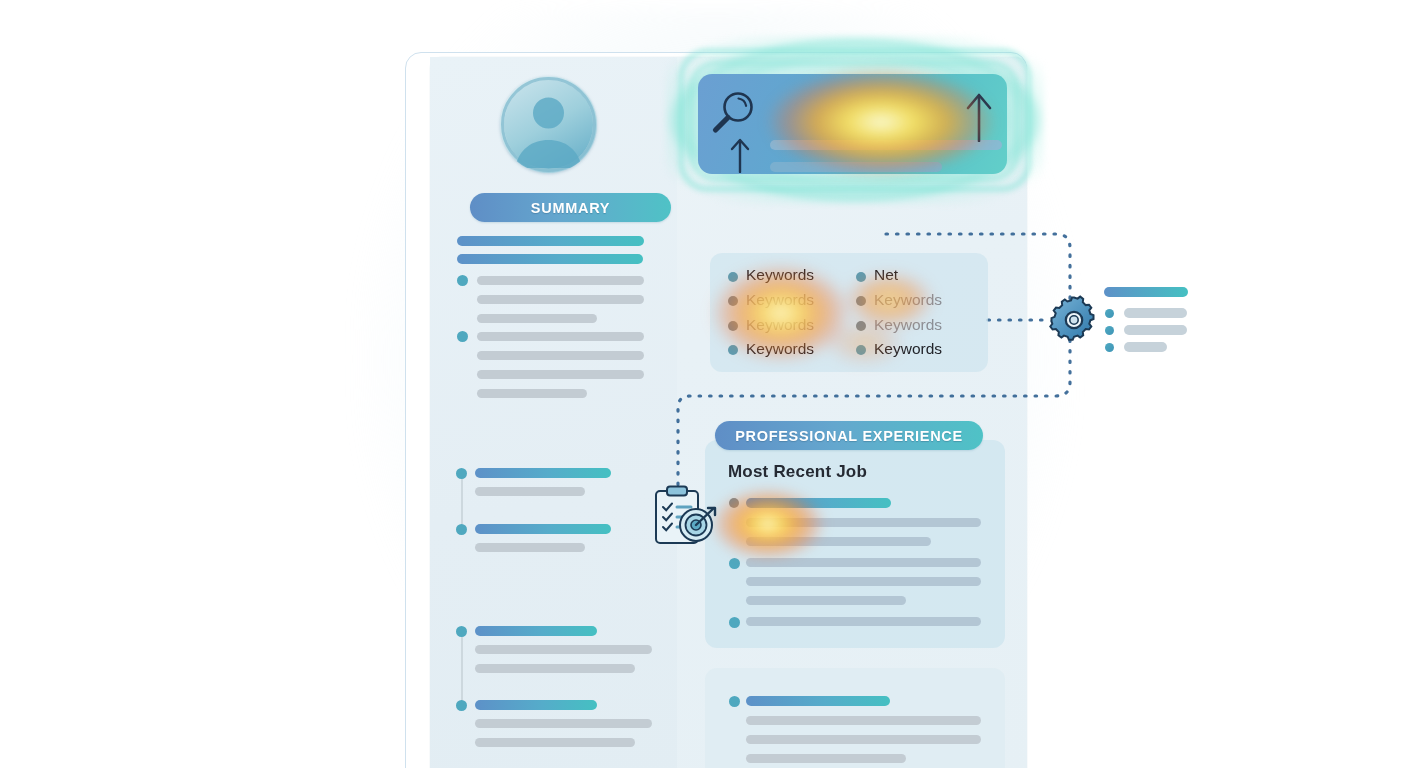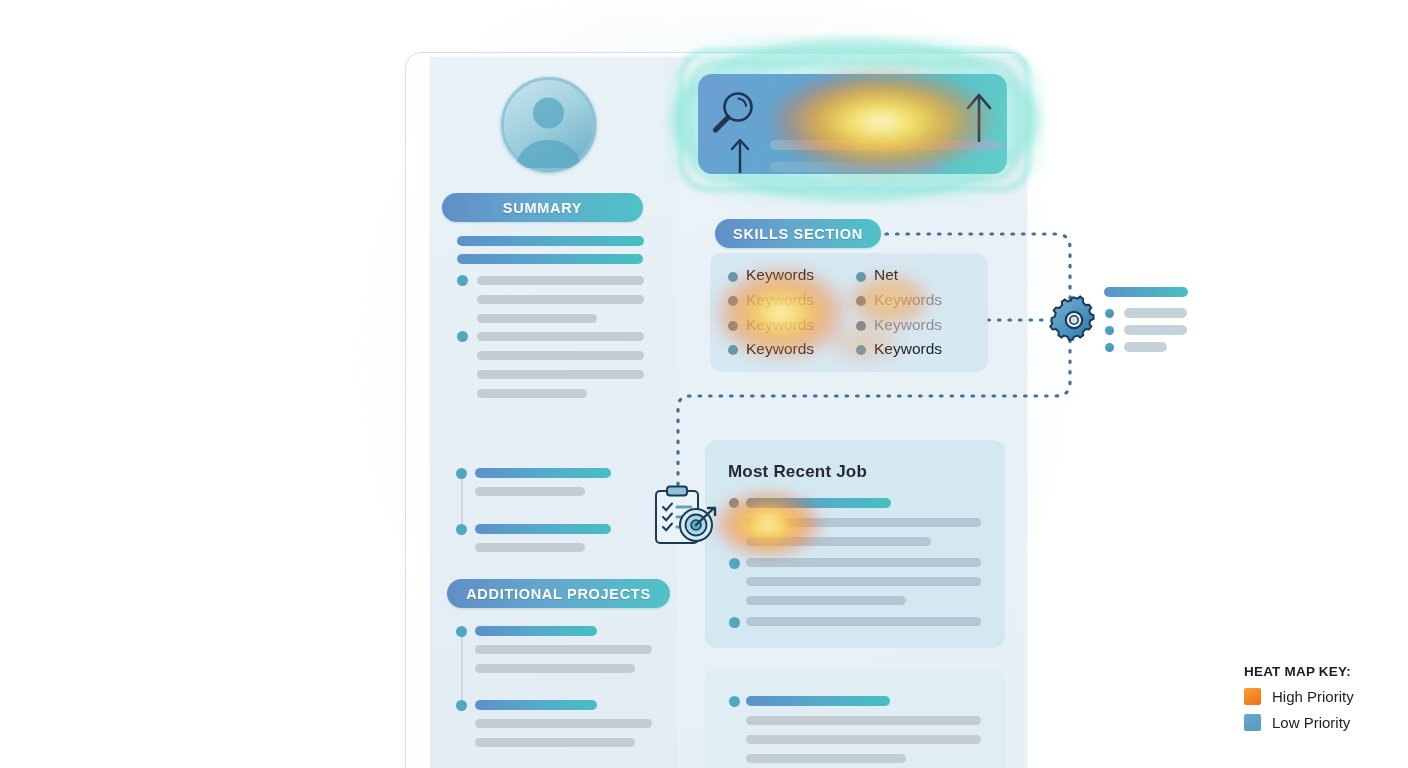--- a/index.html
+++ b/index.html
@@ -169,21 +169,21 @@
   <div class="col-left"></div>
 
   <div class="avatar">
     <svg width="97" height="97" viewBox="0 0 97 97">
       <circle cx="48.5" cy="48.5" r="46" fill="none" stroke="#7fb9cd" stroke-width="3" opacity=".75"></circle>
       <circle cx="48.5" cy="37" r="15.5" fill="#5ba9c4" opacity=".8"></circle>
       <path d="M15 92c4-19 17-28 33.5-28S78 73 82 92z" fill="#5ba9c4" opacity=".8"></path>
     </svg>
   </div>
 
-  <div class="pill" style="left:442px; top:193px; width:201px;text-align:center;">
+  <div class="pill" style="left:470px; top:193px; width:201px;text-align:center;">
     <span>SUMMARY</span>
   </div>
   <div class="bar blue" style="left:457px; top:236px; width:187px;"></div>
   <div class="bar blue" style="left:457px; top:254px; width:186px;"></div>
   <div class="dot" style="left:457px; top:275px;"></div>
   <div class="bar" style="left:477px; top:276px; width:167px;"></div>
   <div class="bar" style="left:477px; top:295px; width:167px;"></div>
   <div class="bar" style="left:477px; top:314px; width:120px;"></div>
   <div class="dot" style="left:457px; top:331px;"></div>
   <div class="bar" style="left:477px; top:332px; width:167px;"></div>
@@ -192,23 +192,20 @@
   <div class="bar" style="left:477px; top:389px; width:110px;"></div>
 
   <div class="tl" style="left:461px; top:474px; height:58px;"></div>
   <div class="dot" style="left:456px; top:468px;"></div>
   <div class="bar blue" style="left:475px; top:468px; width:136px;"></div>
   <div class="bar" style="left:475px; top:487px; width:110px;"></div>
   <div class="dot" style="left:456px; top:524px;"></div>
   <div class="bar blue" style="left:475px; top:524px; width:136px;"></div>
   <div class="bar" style="left:475px; top:543px; width:110px;"></div>
 
-  <div class="pill" style="left:447px; top:579px; width:223px;">
-    <span>ADDITIONAL PROJECTS</span>
-  </div>
   <div class="tl" style="left:461px; top:636px; height:70px;"></div>
   <div class="dot" style="left:456px; top:626px;"></div>
   <div class="bar blue" style="left:475px; top:626px; width:122px;"></div>
   <div class="bar" style="left:475px; top:645px; width:177px;"></div>
   <div class="bar" style="left:475px; top:664px; width:160px;"></div>
   <div class="dot" style="left:456px; top:700px;"></div>
   <div class="bar blue" style="left:475px; top:700px; width:122px;"></div>
   <div class="bar" style="left:475px; top:719px; width:177px;"></div>
   <div class="bar" style="left:475px; top:738px; width:160px;"></div>
 
@@ -246,23 +243,20 @@
   <div class="hl-heat"></div>
 
   <svg class="conn">
     <g fill="none" stroke="#2f6191" stroke-width="3.2" stroke-linecap="round" stroke-dasharray="1.5 9" opacity=".9">
       <path d="M886 234 H1056 Q1070 234 1070 248 V300"></path>
       <path d="M988 320 H1046"></path>
       <path d="M1070 340 V382 Q1070 396 1056 396 H690 Q678 396 678 408 V486"></path>
     </g>
   </svg>
 
-  <div class="pill" style="left:715px; top:219px; width:166px;">
-    <span>SKILLS SECTION</span>
-  </div>
   <div class="skills-card"></div>
 
   <div class="kwdot" style="left:728px; top:272px;"></div>
   <div class="kw" style="left:746px; top:266px;">Keywords</div>
   <div class="kwdot dim" style="left:728px; top:296px;"></div>
   <div class="kw dim" style="left:746px; top:291px;">Keywords</div>
   <div class="kwdot dim" style="left:728px; top:321px;"></div>
   <div class="kw dim" style="left:746px; top:316px;">Keywords</div>
   <div class="kwdot" style="left:728px; top:345px;"></div>
   <div class="kw" style="left:746px; top:340px;">Keywords</div>
@@ -294,20 +288,23 @@
   <div class="mini-bar" style="left:1104px; top:287px; width:84px;
         background:linear-gradient(90deg,#5d91c8,#45c0c2);"></div>
   <div class="mini-dot" style="left:1105px; top:309px;"></div>
   <div class="mini-bar" style="left:1124px; top:308px; width:63px; background:#c6d2da;"></div>
   <div class="mini-dot" style="left:1105px; top:326px;"></div>
   <div class="mini-bar" style="left:1124px; top:325px; width:63px; background:#c6d2da;"></div>
   <div class="mini-dot" style="left:1105px; top:343px;"></div>
   <div class="mini-bar" style="left:1124px; top:342px; width:43px; background:#c6d2da;"></div>
 
   <div class="exp-card"></div>
+  <div class="pill" style="left:715px; top:421px; width:268px;">
+    <span>PROFESSIONAL EXPERIENCE</span>
+  </div>
   <div class="job-title">Most Recent Job</div>
 
   <div class="kwdot dim" style="left:729px; top:498px;"></div>
   <div class="bar blue" style="left:746px; top:498px; width:145px;"></div>
   <div class="bar bluegray" style="left:746px; top:518px; width:235px;"></div>
   <div class="bar bluegray" style="left:746px; top:537px; width:185px;"></div>
   <div class="dot" style="left:729px; top:558px;"></div>
   <div class="bar bluegray" style="left:746px; top:558px; width:235px;"></div>
   <div class="bar bluegray" style="left:746px; top:577px; width:235px;"></div>
   <div class="bar bluegray" style="left:746px; top:596px; width:160px;"></div>
@@ -338,25 +335,14 @@
           <path d="M25 43 H33"></path>
       </g>
       <circle cx="44" cy="41" r="16" fill="#d6ecf4" stroke="#1c3a55" stroke-width="2"></circle>
       <circle cx="44" cy="41" r="10.5" fill="#a7d6e6" stroke="#1c3a55" stroke-width="1.8"></circle>
       <circle cx="44" cy="41" r="5" fill="#5ba9c4" stroke="#1c3a55" stroke-width="1.6"></circle>
       <path d="M44 41 L62 24" stroke="#1c3a55" stroke-width="2.4" stroke-linecap="round"></path>
       <path d="M56 24 H63 V31" fill="none" stroke="#1c3a55" stroke-width="2.4" stroke-linecap="round" stroke-linejoin="round"></path>
     </svg>
   </div>
 
-  <div class="legend">
-    <div class="legend-title">HEAT MAP KEY:</div>
-    <div class="legend-row">
-      <div class="swatch sw-high"></div>
-      <div class="legend-label">High Priority</div>
-    </div>
-    <div class="legend-row">
-      <div class="swatch sw-low"></div>
-      <div class="legend-label">Low Priority</div>
-    </div>
-  </div>
 
 </div>
 
 </body></html>

